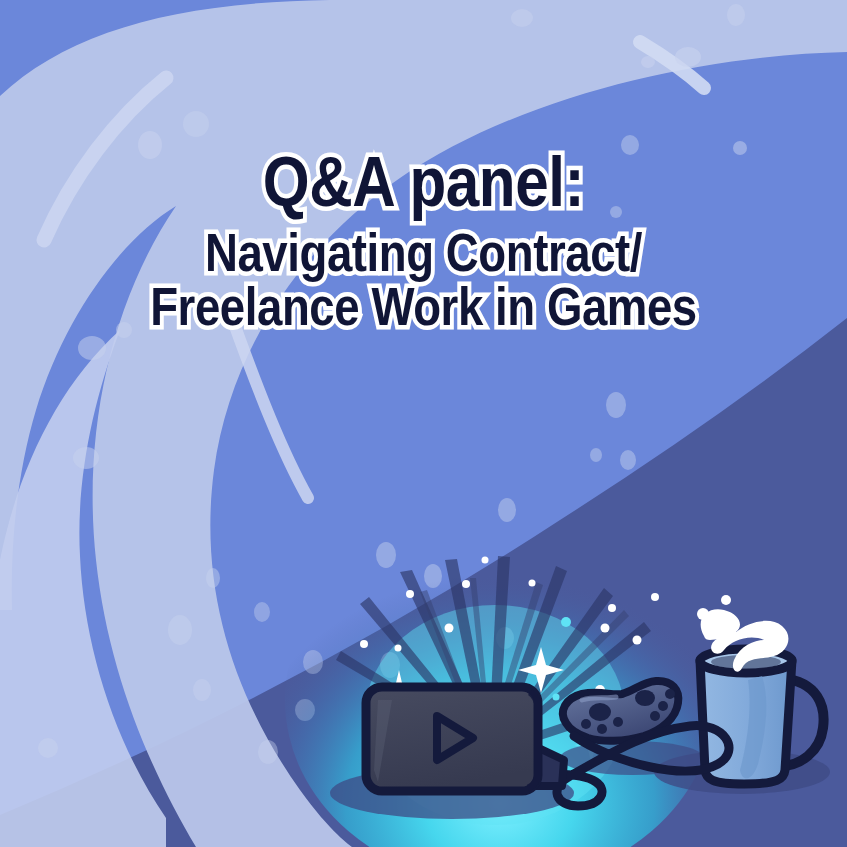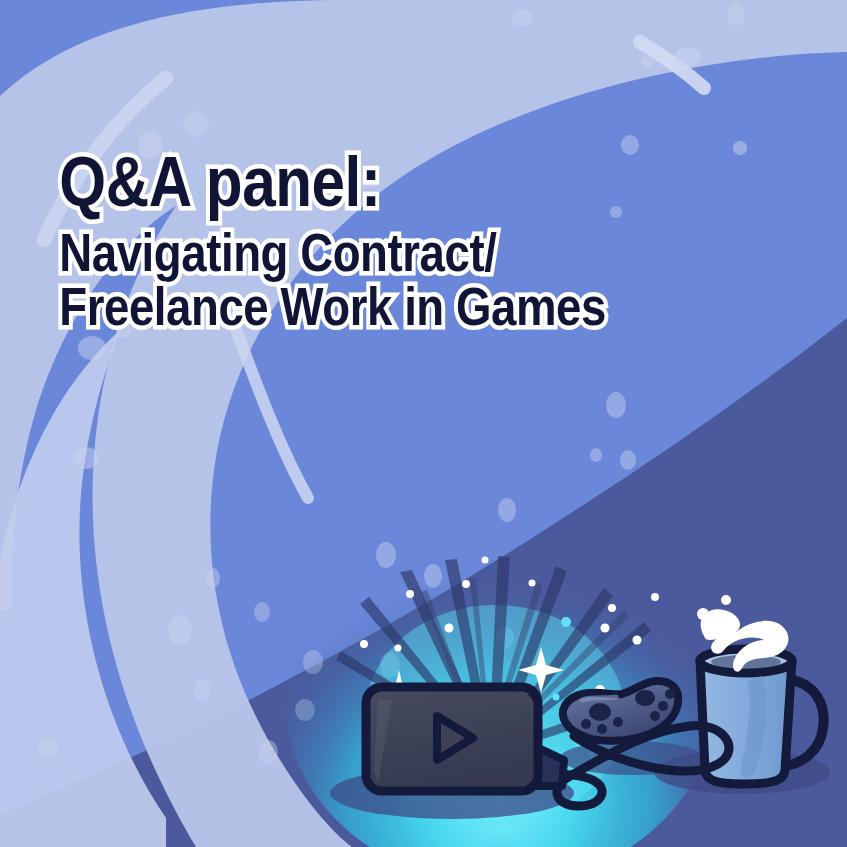--- a/index.html
+++ b/index.html
@@ -9,21 +9,21 @@
     overflow:hidden;
     font-family:"Liberation Sans", sans-serif;
     background:#6b87da;
   }
   #poster svg.layer{position:absolute;inset:0;width:847px;height:847px;display:block;}
 
   
   .title-block{
     position:absolute;
     left:0; right:0; top:148px;
-    text-align:left;
+    text-align:center;
     z-index:40;
     pointer-events:none;
   }
   .tline{
     display:block;
     font-family:"Liberation Sans Narrow","Liberation Sans", sans-serif;
     font-weight:bold;
     color:#101536;
     letter-spacing:-0.5px;
     line-height:0.98;

